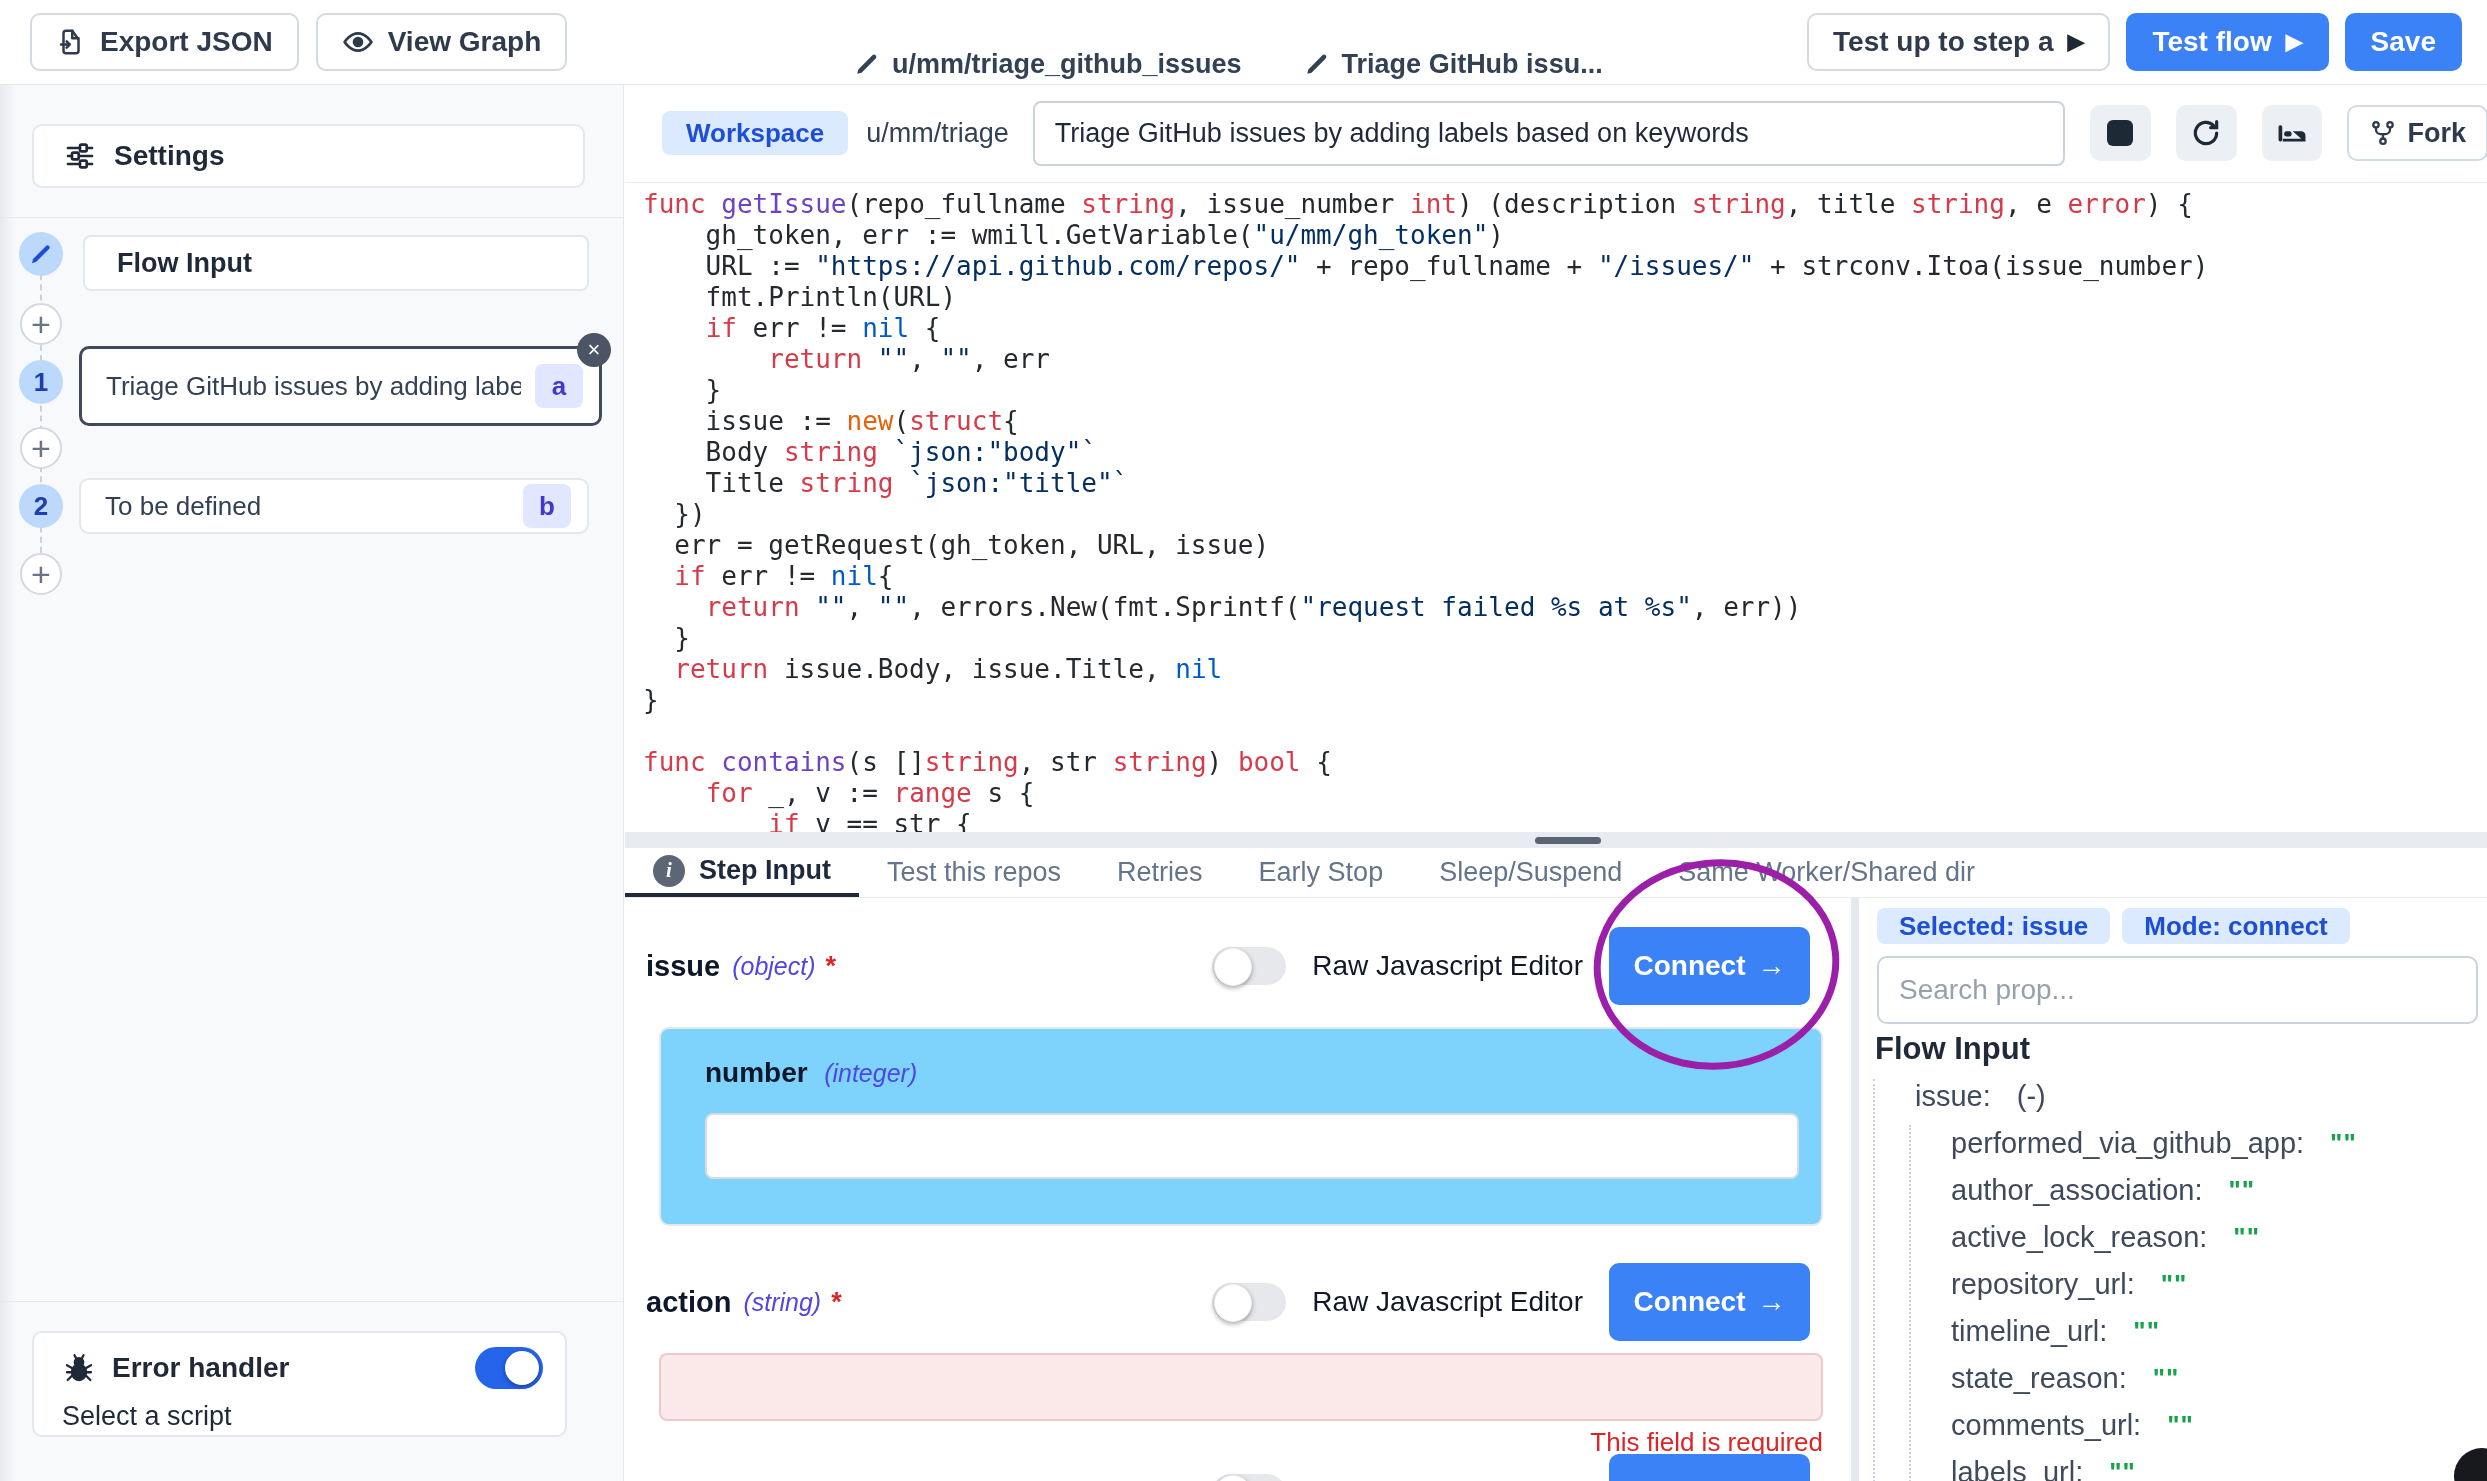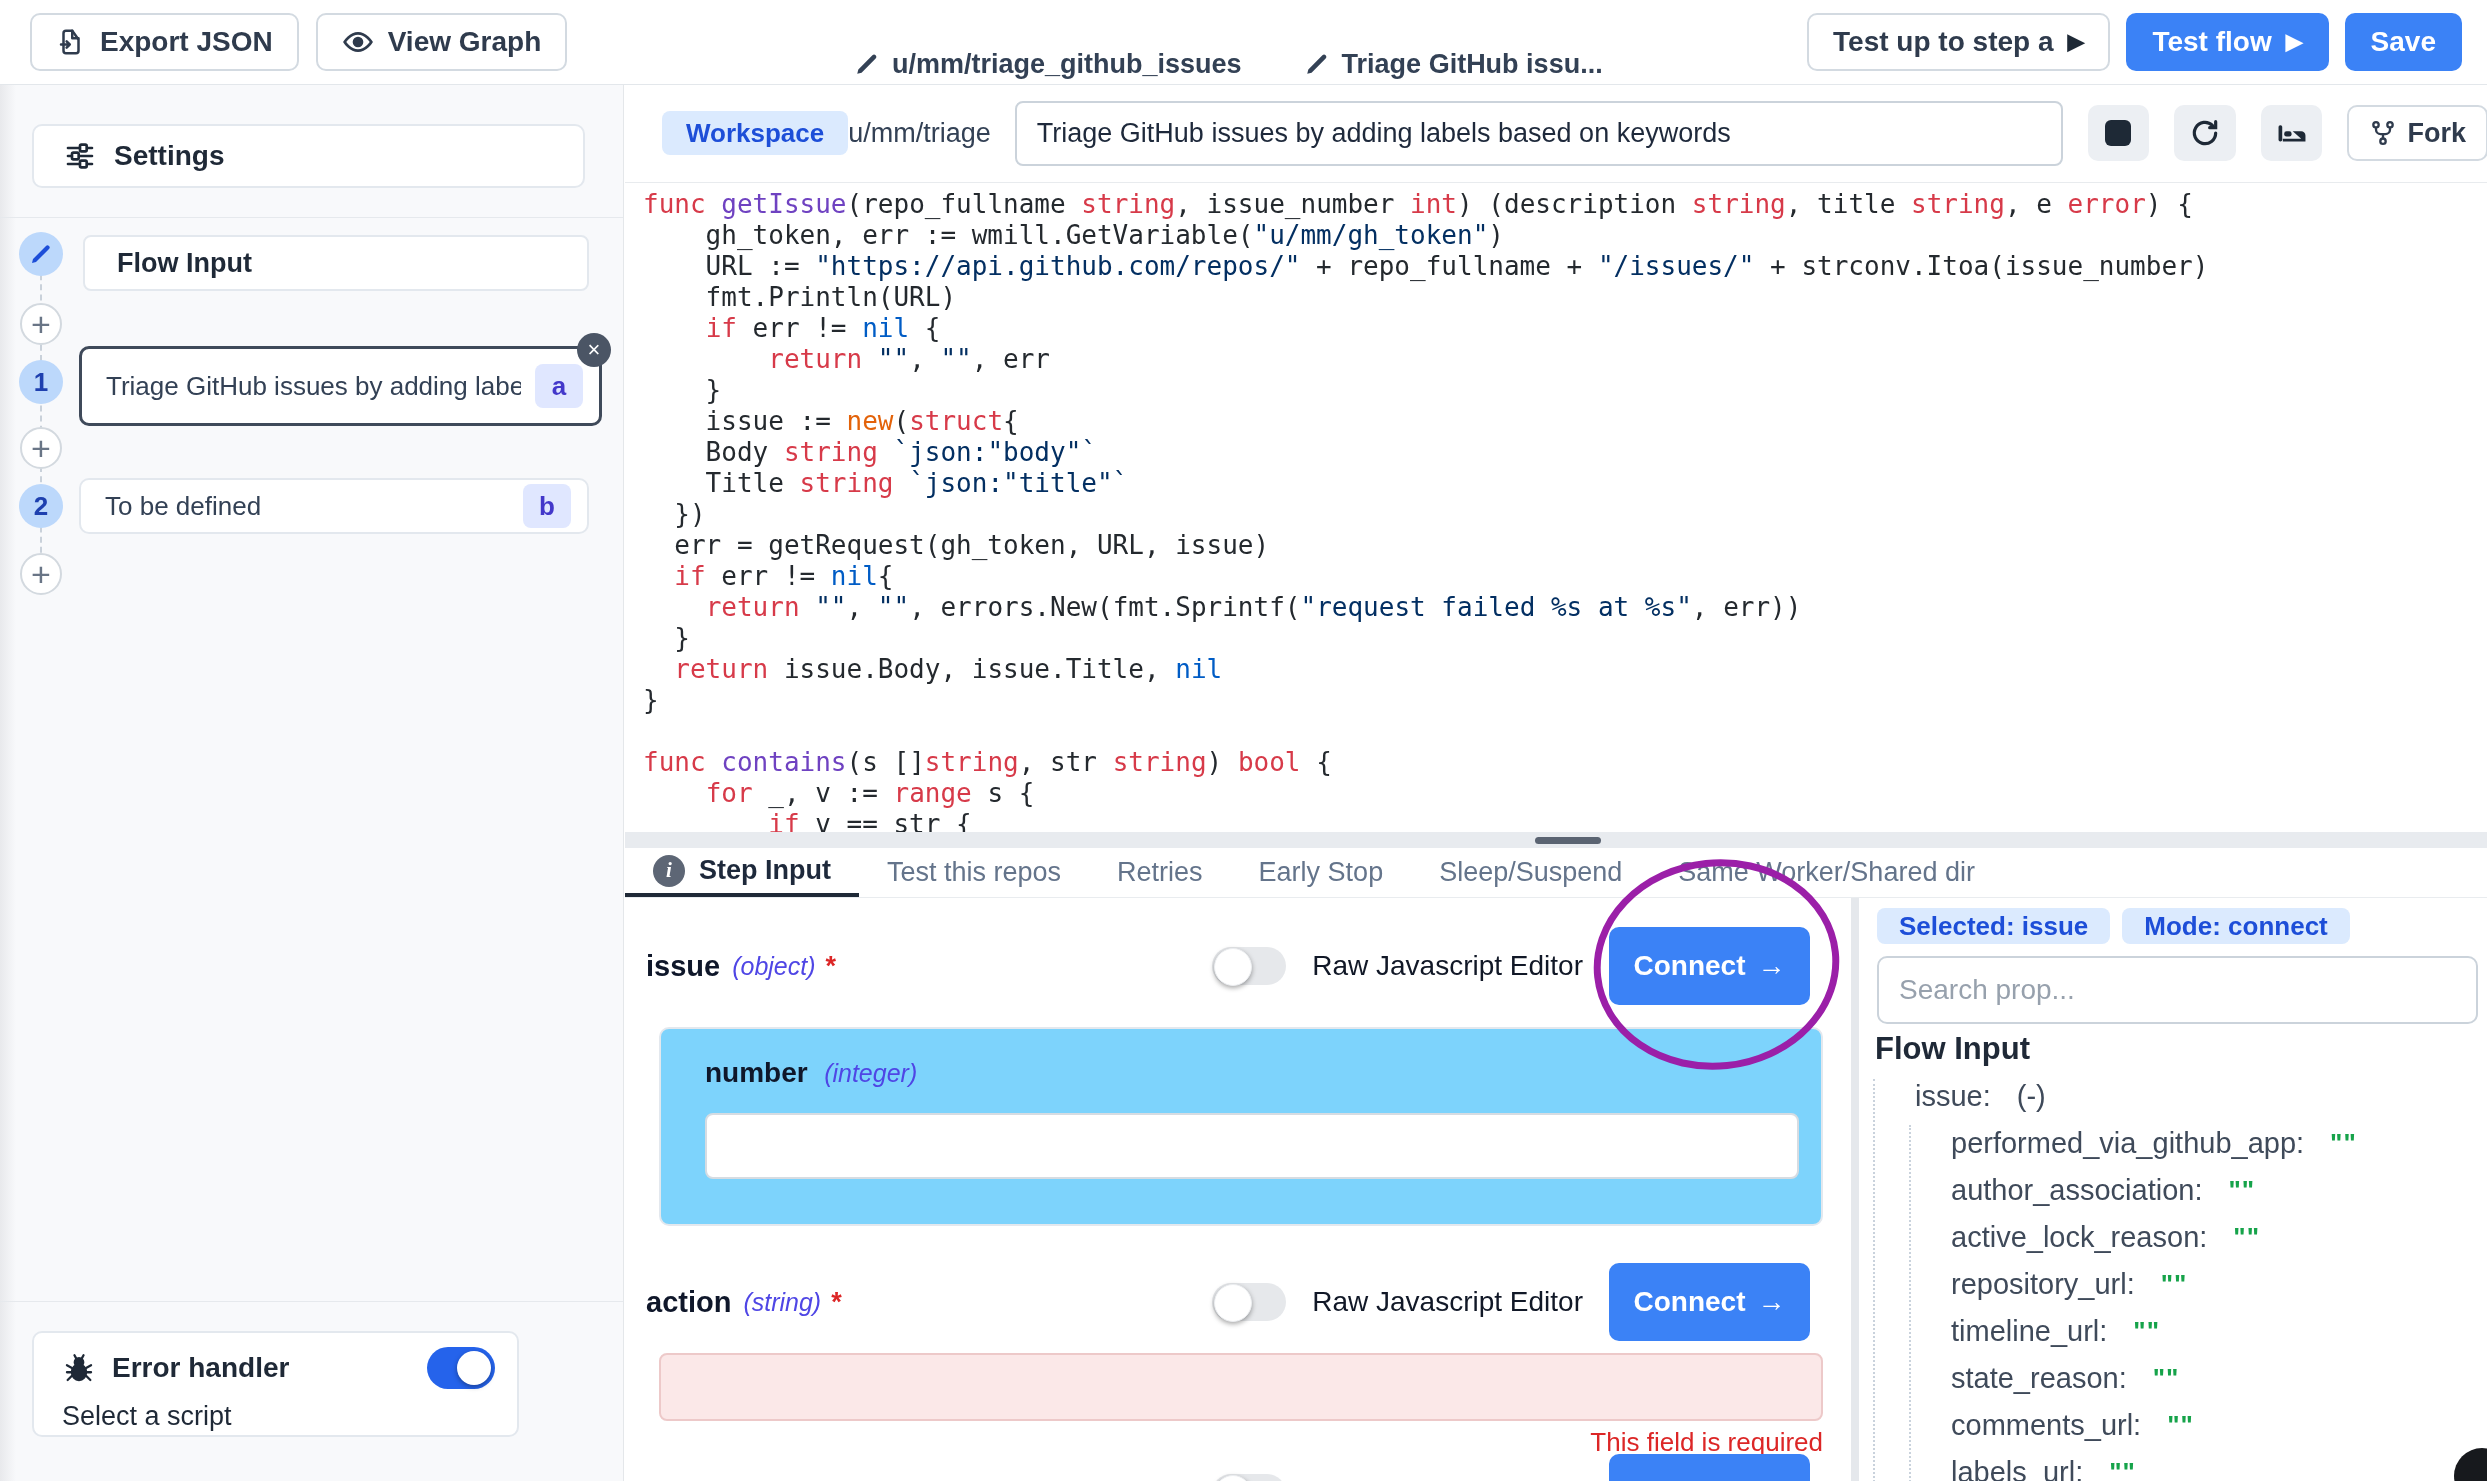--- a/index.html
+++ b/index.html
@@ -39,37 +39,37 @@
   .step-box{position:absolute;left:79px;background:#fff;border-radius:10px;display:flex;align-items:center;
         box-sizing:border-box;padding:0 16px 0 24px;cursor:pointer;}
   .step-label{font-size:26px;color:#334155;white-space:nowrap;overflow:hidden;flex:1;}
   .badge{min-width:48px;height:44px;border-radius:8px;background:#e0e7ff;color:#4338ca;font-size:26px;
         font-weight:700;display:flex;align-items:center;justify-content:center;margin-left:14px;}
   .step-sel{top:261px;width:523px;height:80px;border:3px solid #3f4a5a;}
   .step-b{top:393px;width:510px;height:56px;border:2px solid #e3e8ee;}
   .close-x{position:absolute;right:-12px;top:-16px;width:34px;height:34px;border-radius:50%;background:#4b5565;
         color:#fff;font-size:22px;display:flex;align-items:center;justify-content:center;cursor:pointer;}
   .error-section{position:absolute;left:0;right:0;top:1216px;bottom:0;border-top:1px solid #e6e9ed;}
-  .error-box{position:absolute;left:32px;top:29px;width:487px;height:106px;background:#fff;border:2px solid #e3e8ee;
+  .error-box{position:absolute;left:32px;top:29px;width:535px;height:106px;background:#fff;border:2px solid #e3e8ee;
         border-radius:10px;box-sizing:border-box;padding:14px 22px 0 28px;}
   .error-row{display:flex;align-items:center;gap:16px;}
   .error-title{font-size:28px;font-weight:700;color:#1f2937;flex:1;}
   .toggle{position:relative;border-radius:994px;cursor:pointer;box-sizing:border-box;}
   .toggle .knob{position:absolute;top:4px;border-radius:50%;background:#fff;box-shadow:0 2px 5px rgba(0,0,0,.35);}
   .tg-on{width:68px;height:42px;background:#2563eb;}
   .tg-on .knob{right:4px;width:34px;height:34px;}
   .tg-off{width:74px;height:38px;background:#e6e8eb;}
   .tg-off .knob{left:2px;top:1px;width:36px;height:36px;border:1px solid #eceef1;}
   .error-sub{font-size:27px;color:#1f2937;margin-top:12px;cursor:pointer;}
   
   .main{position:absolute;left:625px;top:85px;right:0;bottom:0;background:#fff;}
   .toolbar{position:absolute;left:0;top:0;right:0;height:96px;display:flex;align-items:center;}
   .ws-badge{margin-left:37px;height:44px;padding:0 24px;border-radius:8px;background:#dbeafe;color:#1d4ed8;
         font-size:26px;font-weight:700;display:flex;align-items:center;}
-  .tb-path{margin-left:0;font-size:27px;color:#334155;}
+  .tb-path{margin-left:18px;font-size:27px;color:#334155;}
   .summary{margin-left:24px;width:1055px;height:65px;border:2px solid #cbd3db;border-radius:8px;font-size:27px;
         color:#1e293b;padding:0 20px;box-sizing:border-box;font-family:"Liberation Sans",sans-serif;outline:none;}
   .icon-btn{margin-left:25px;width:62px;height:56px;border-radius:10px;background:#eceff3;border:none;
         display:flex;align-items:center;justify-content:center;cursor:pointer;}
   .stop-sq{width:26px;height:26px;border-radius:6px;background:#1e2936;}
   .fork-btn{margin-left:25px;height:56px;padding:0 20px;background:#fff;border:2px solid #d3dae1;border-radius:10px;
         display:flex;align-items:center;gap:10px;font-size:27px;font-weight:600;color:#2f3b4d;cursor:pointer;}
   .code{position:absolute;left:0;right:0;top:97px;height:651px;border-top:1px solid #e8ebee;overflow:hidden;
         padding:6px 0 0 18px;font-family:"DejaVu Sans Mono",monospace;font-size:26px;line-height:31px;
         white-space:pre;color:#24292e;box-sizing:border-box;}

